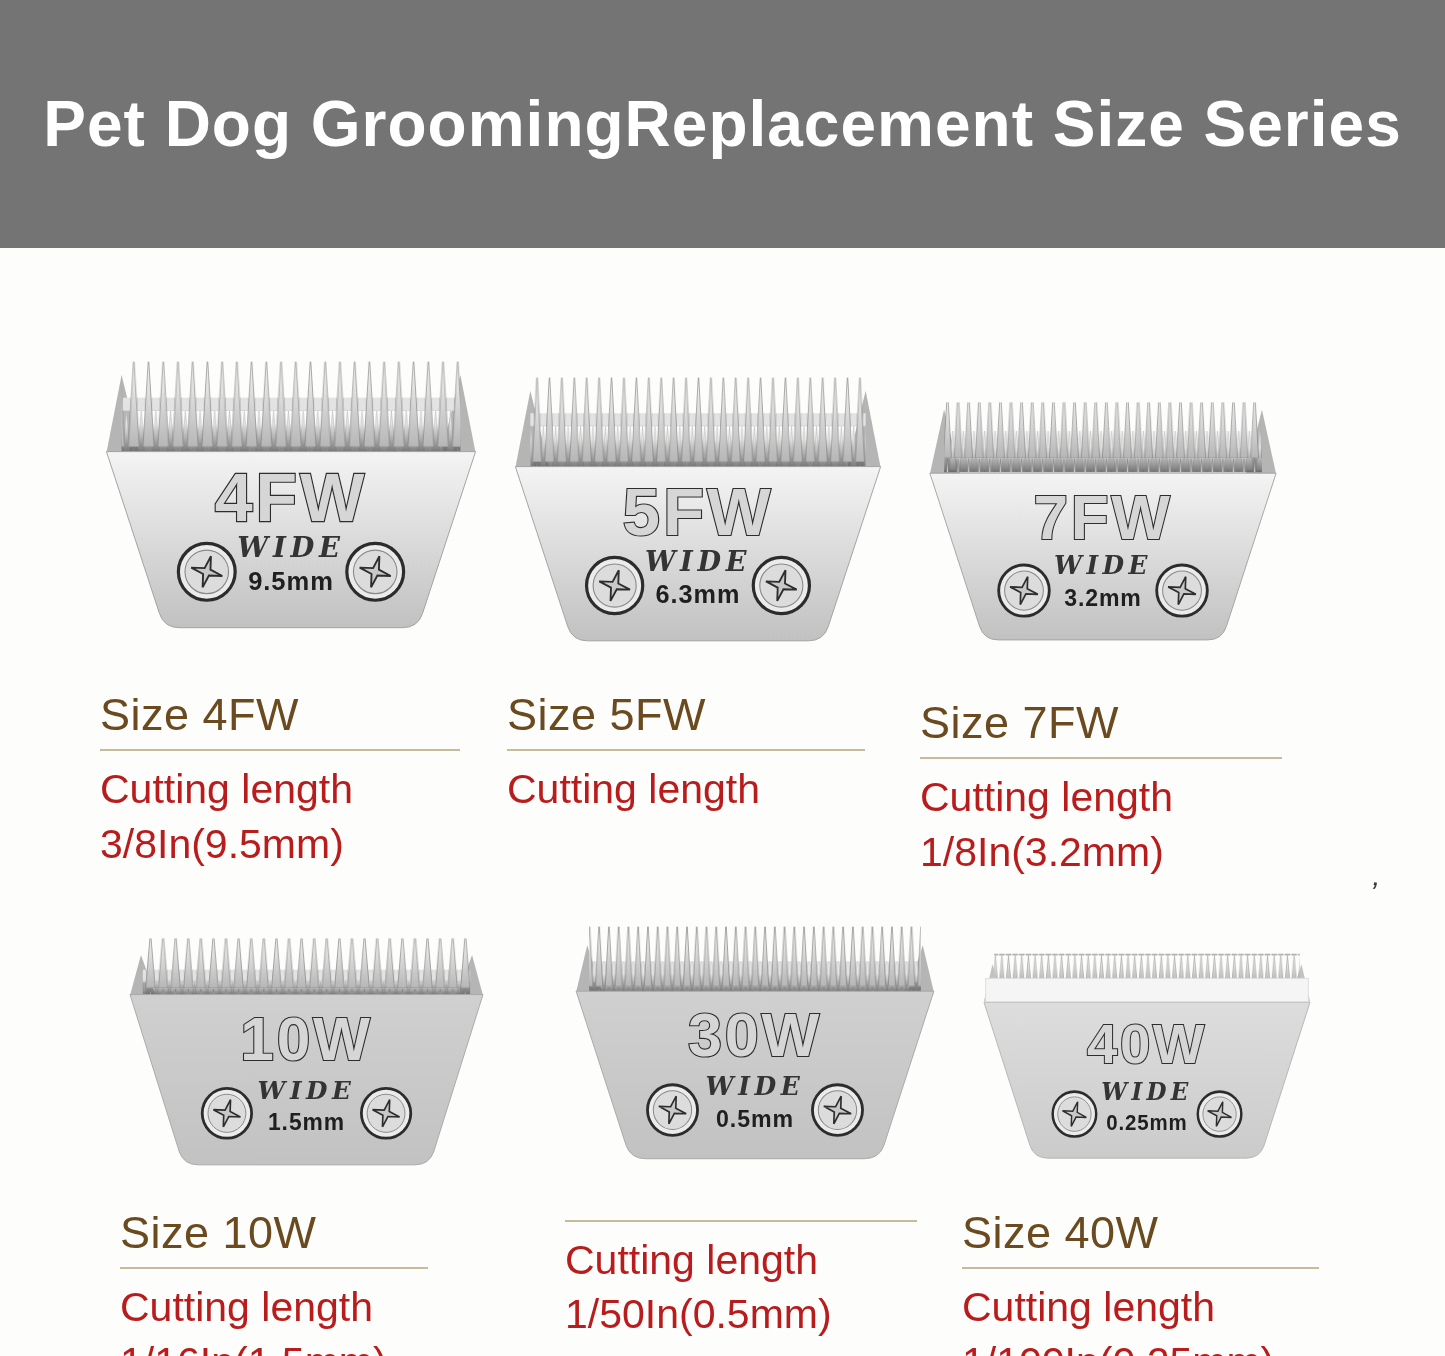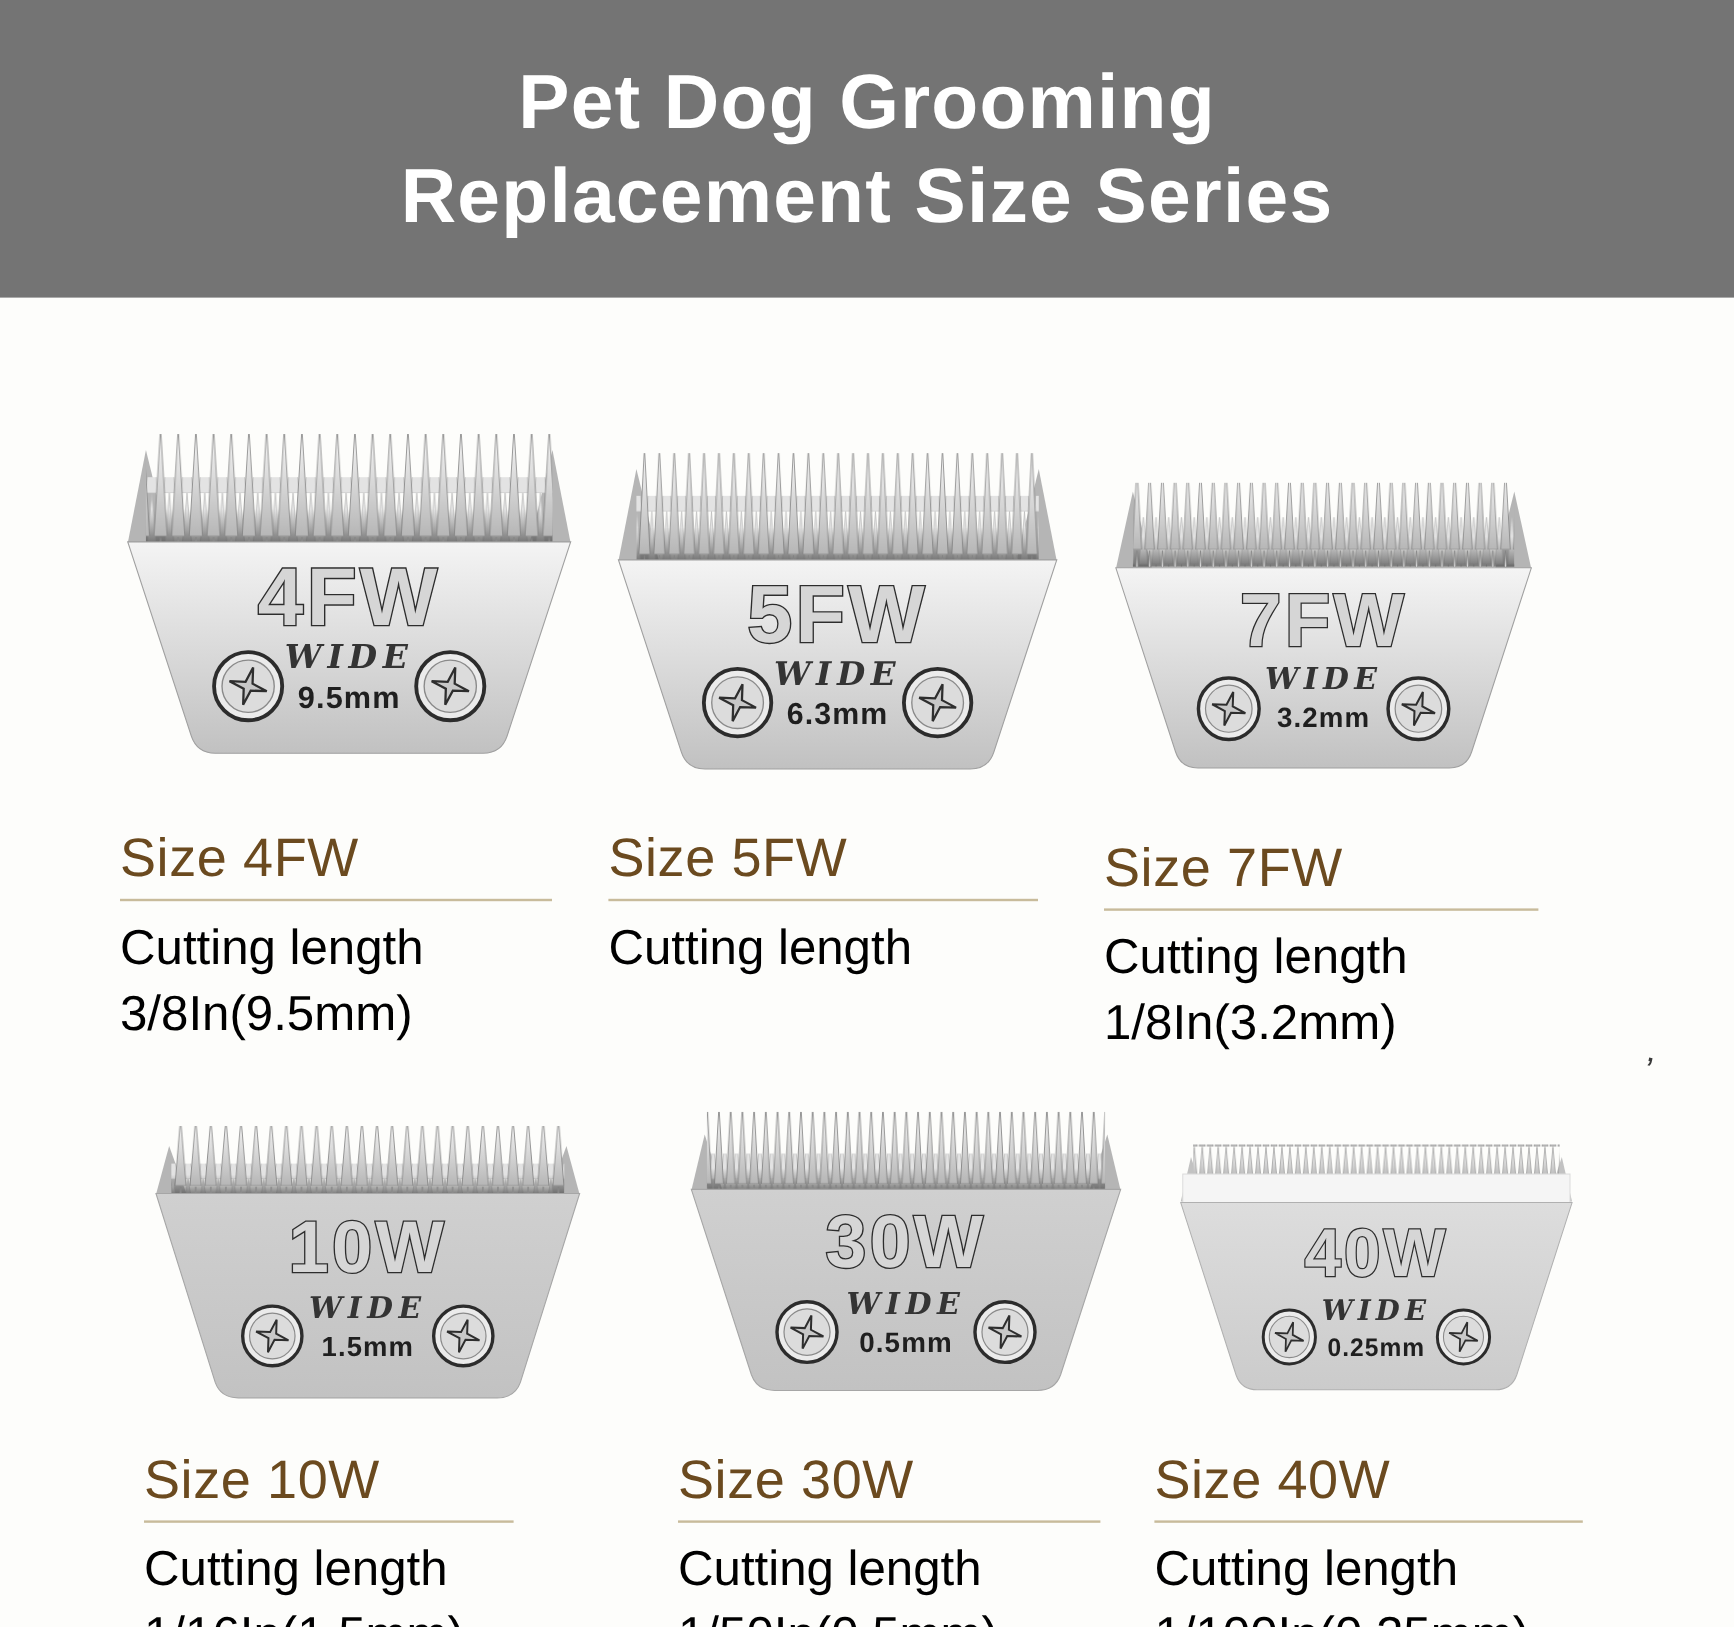--- a/index.html
+++ b/index.html
@@ -5,21 +5,21 @@
   html,body{margin:0;padding:0;background:#ffffff;}
   .page{
     position:relative;width:1445px;height:1356px;margin:0 auto;
     background:#fdfdfb;overflow:hidden;
     font-family:"Liberation Sans",sans-serif;
   }
   
   .header{
     position:absolute;left:0;top:0;width:1445px;height:248px;
     background:#747474;
-    display:flex;flex-direction:column;justify-content:center;align-items:center;
+    display:flex;flex-direction:row;justify-content:center;align-items:center;
   }
   .header .hline{
     color:#ffffff;font-weight:700;font-size:64px;line-height:1.22;
     letter-spacing:1px;text-align:center;white-space:nowrap;
   }
   
   svg.blade{position:absolute;overflow:visible;}
   .e-size{
     font-family:"Liberation Sans",sans-serif;font-weight:700;
     fill:#d6d6d6;stroke:#2d2d2d;stroke-width:2.4px;paint-order:stroke;
@@ -33,21 +33,21 @@
     font-family:"Liberation Sans",sans-serif;font-weight:700;
     fill:#1f1f1f;text-anchor:middle;letter-spacing:1px;
   }
   
   .caption{position:absolute;}
   .cap-title{
     margin:0;font-size:45px;font-weight:400;color:#6b4a1f;
     letter-spacing:0.5px;line-height:1.05;
   }
   .cap-rule{height:2px;background:#c8bb9b;margin-top:11px;}
-  .cap-line{margin:0;font-size:41px;color:#000000;line-height:1.06;}
+  .cap-line{margin:0;font-size:41px;color:#b91c1c;line-height:1.06;}
   .cap-line.first{margin-top:17px;}
   .cap-line.second{margin-top:11px;}
   .stray-mark{
     position:absolute;left:1370px;top:876px;font-size:30px;color:#3a3a3a;
     transform:rotate(12deg);
   }
 </style>
 </head>
 <body>
 
@@ -226,21 +226,20 @@
     <use href="#screwG" transform="translate(290,210) scale(0.85)"></use>
   </svg>
 
   <div class="caption" style="left:120px;top:1209px;width:308px">
     <h2 class="cap-title">Size 10W</h2>
     <div class="cap-rule"></div>
     <p class="cap-line first">Cutting length</p>
     <p class="cap-line second">1/16In(1.5mm)</p>
   </div>
   <div class="caption" style="left:565px;top:1209px;width:352px">
-    <h2 class="cap-title">Size 30W</h2>
     <div class="cap-rule"></div>
     <p class="cap-line first">Cutting length</p>
     <p class="cap-line second">1/50In(0.5mm)</p>
   </div>
   <div class="caption" style="left:962px;top:1209px;width:357px">
     <h2 class="cap-title">Size 40W</h2>
     <div class="cap-rule"></div>
     <p class="cap-line first">Cutting length</p>
     <p class="cap-line second">1/100In(0.25mm)</p>
   </div>

